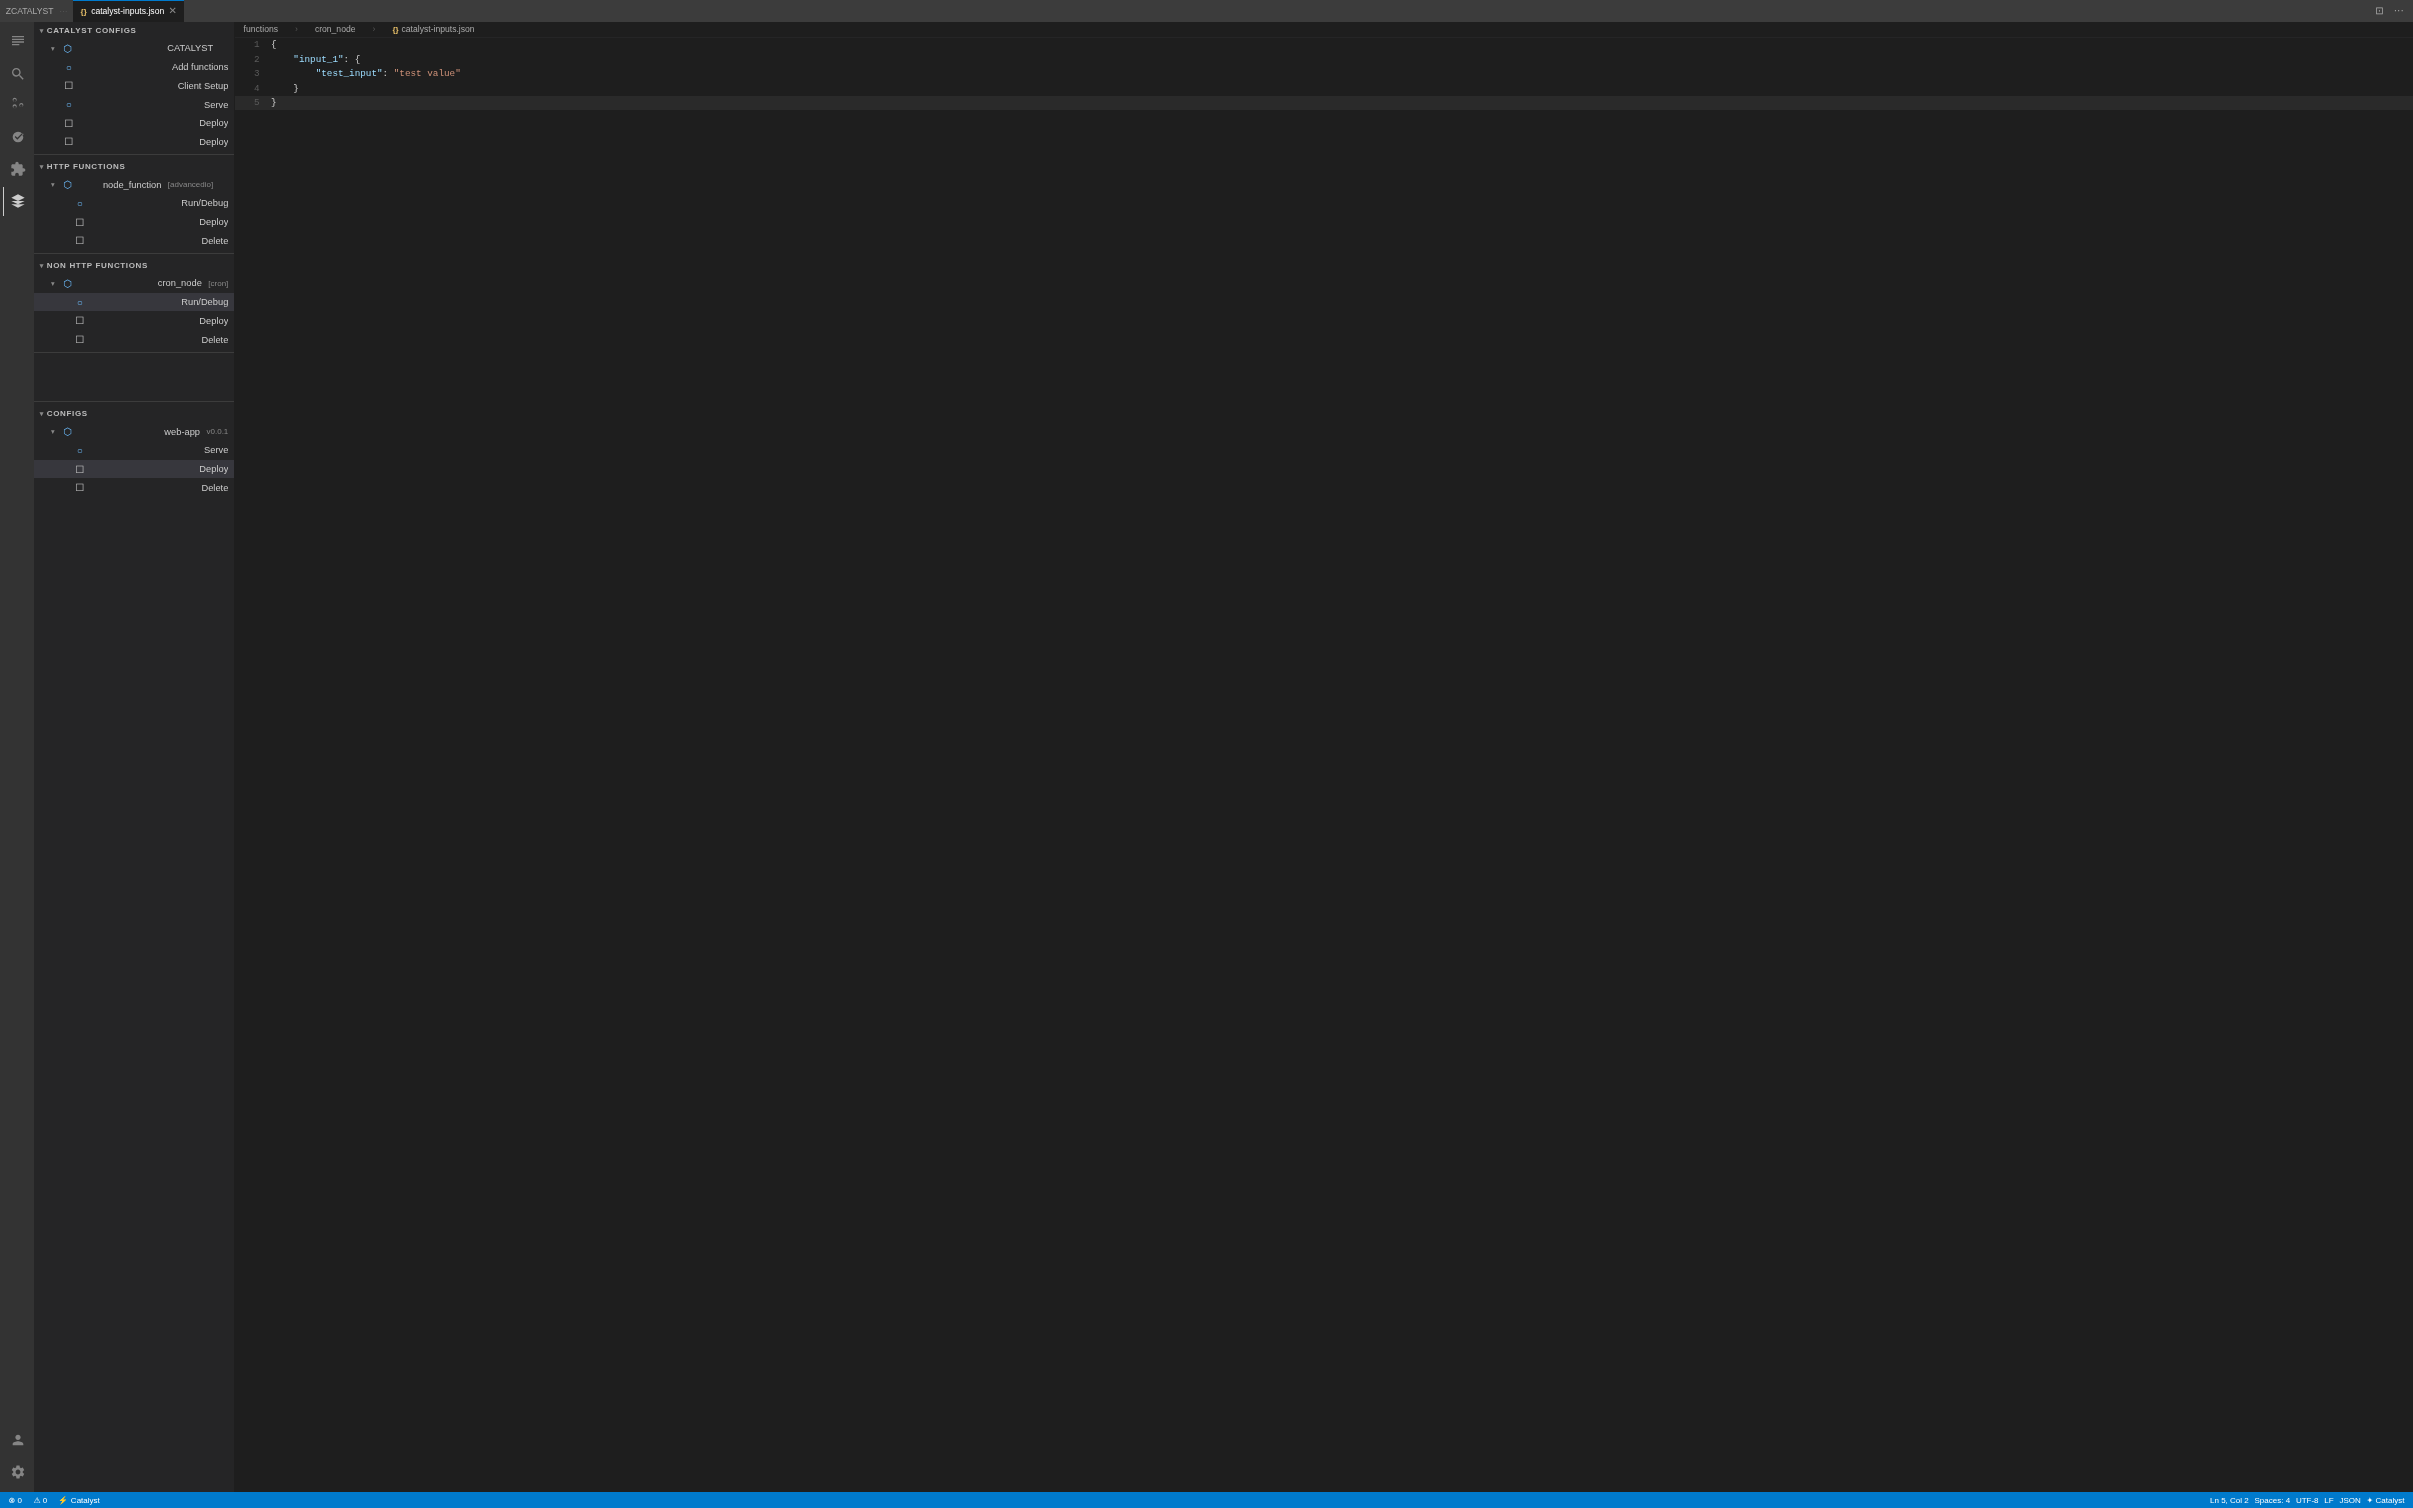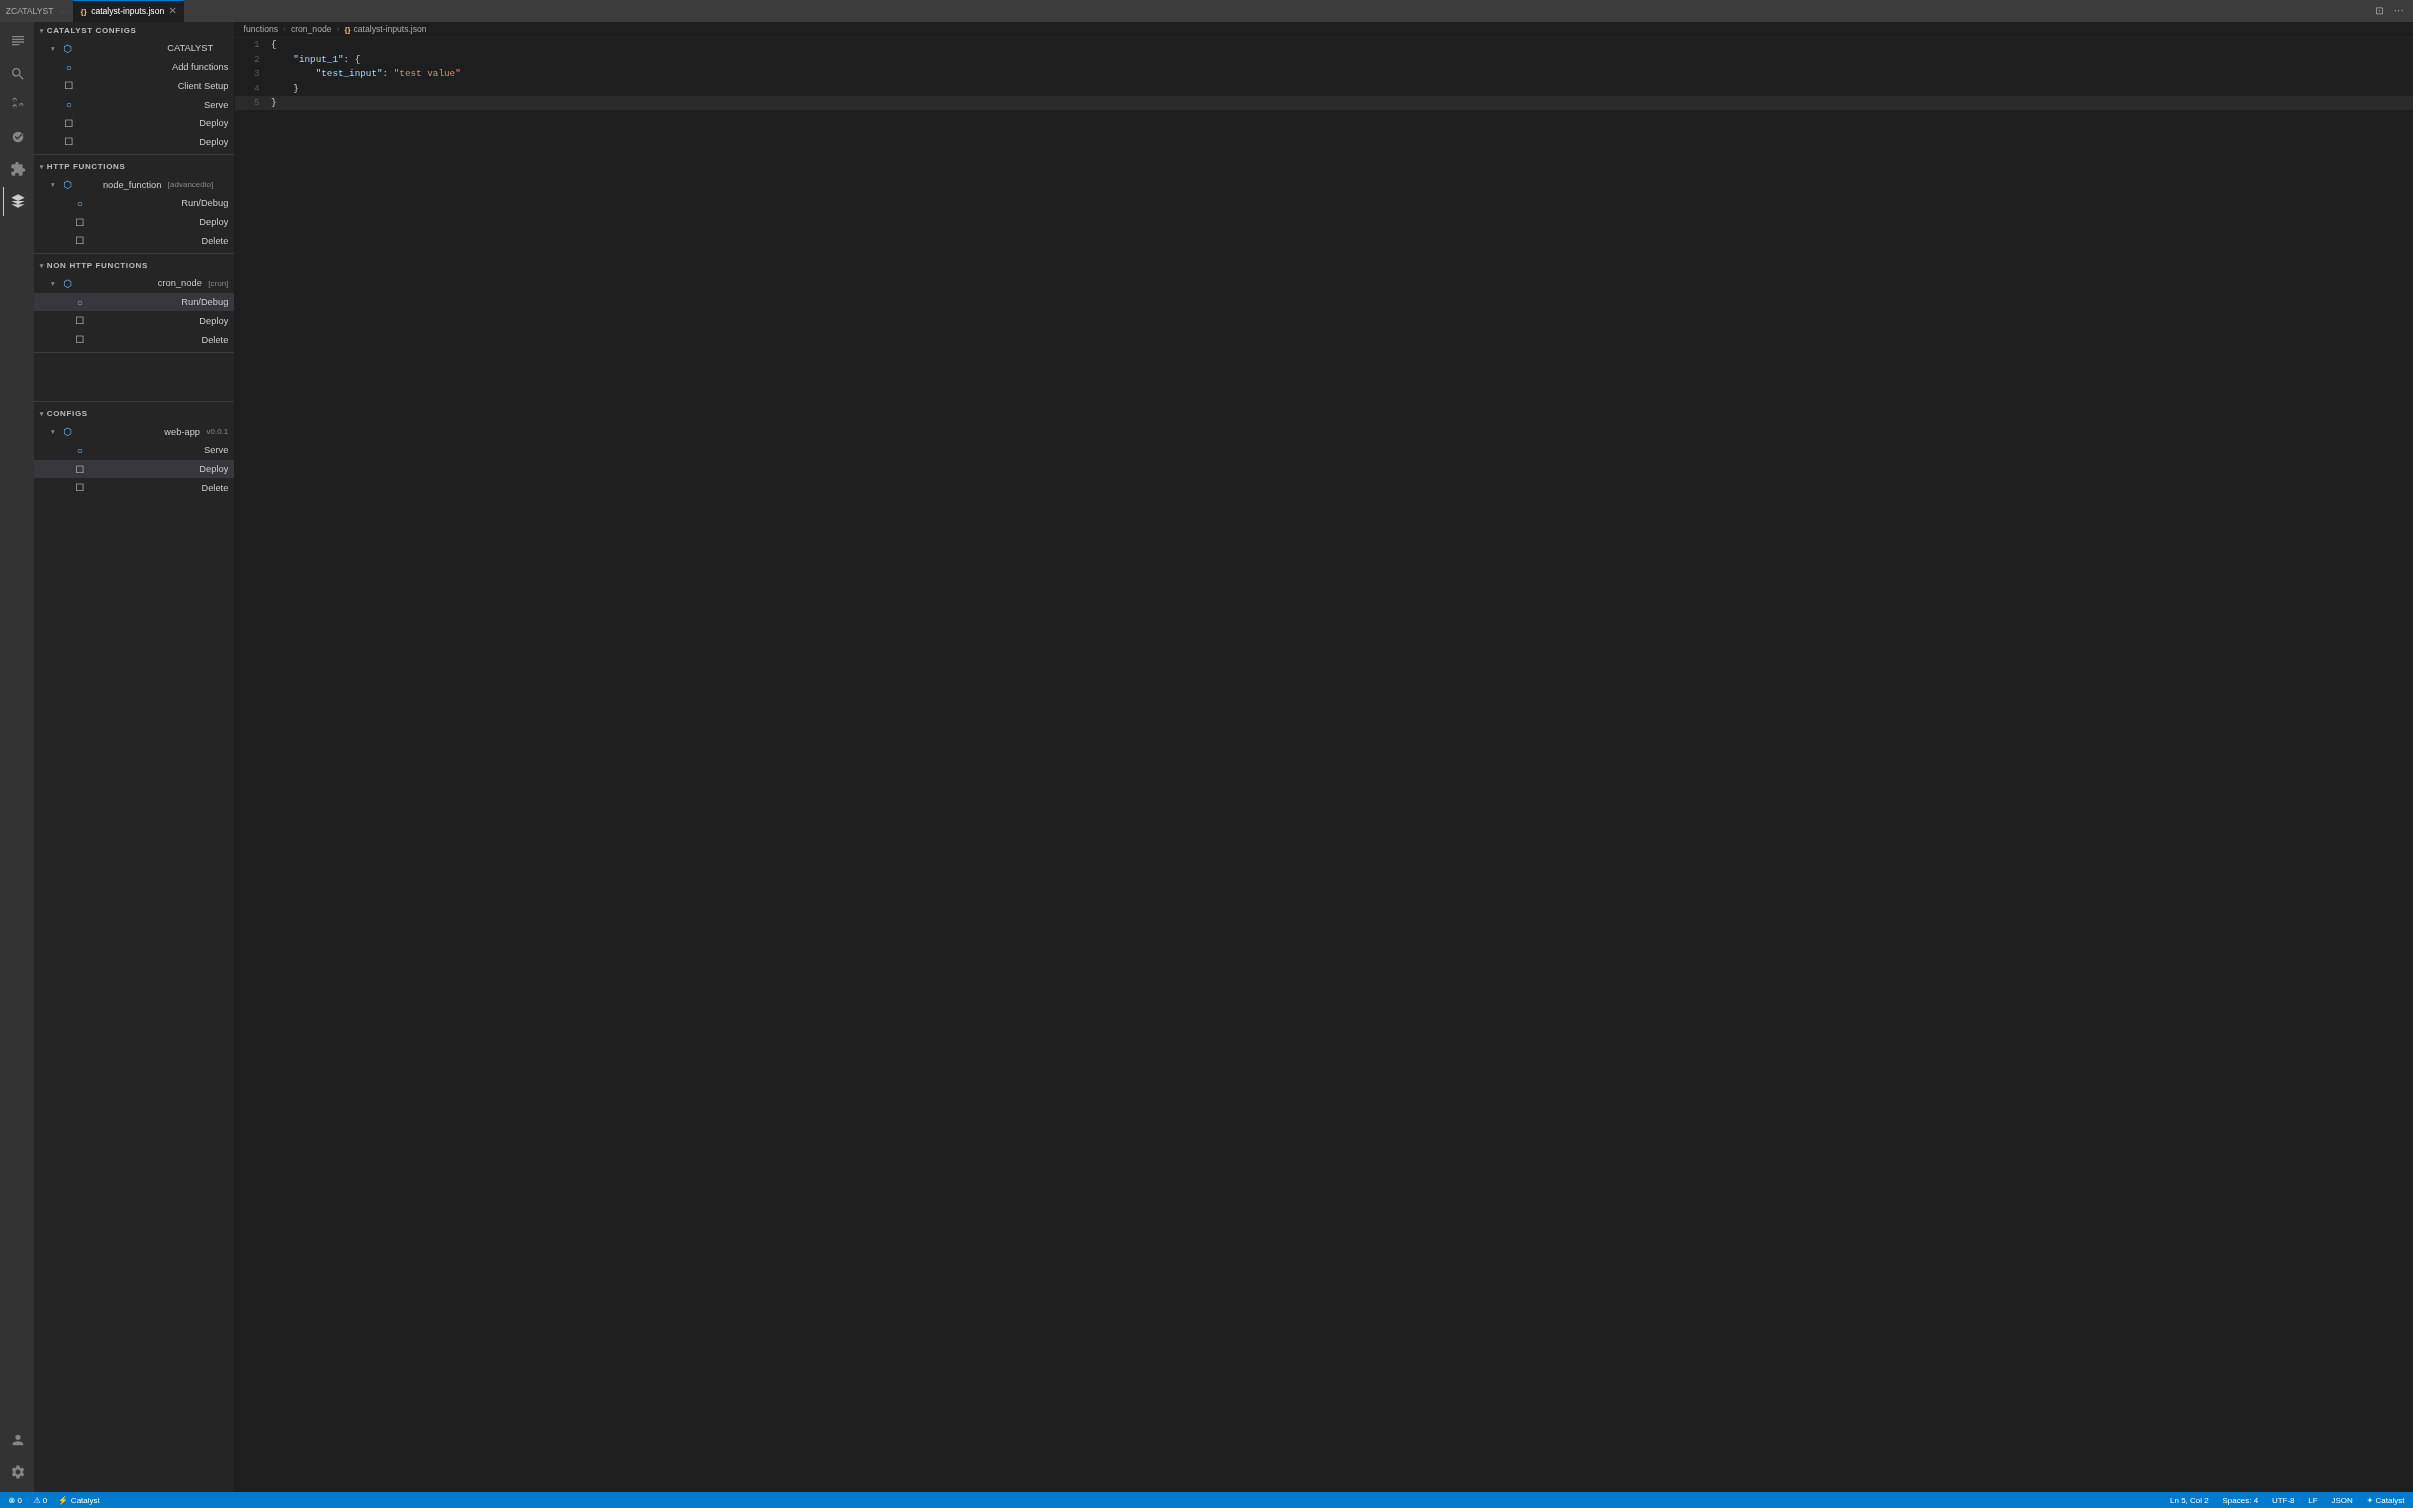--- a/index.html
+++ b/index.html
@@ -210,21 +210,21 @@
 
     
     .breadcrumb {
       display: flex;
       align-items: center;
       padding: 2.9px 8.6px;
       font-size: 8.6px;
       color: #aaa;
       background: #1e1e1e;
       border-bottom: 0.7px solid #252526;
-      gap: 5px;
+      gap: 17px;
       flex-shrink: 0;
     }
     .breadcrumb-sep { color: #555; }
 
     
     .code-editor {
       flex: 1;
       overflow: auto;
       padding: 0;
       background: #1e1e1e;
@@ -270,21 +270,21 @@
       display: flex;
       align-items: center;
       gap: 2.2px;
       padding: 0 2.9px;
       height: 16px;
       cursor: pointer;
     }
     .status-right {
       margin-left: auto;
       display: flex;
-      gap: 8px;
+      gap: 0;
     }
 
     
     .code-editor::-webkit-scrollbar { width: 8.6px; height: 8.6px; }
     .code-editor::-webkit-scrollbar-thumb { background: #424242; }
     .code-editor::-webkit-scrollbar-track { background: #1e1e1e; }
 
     
     .cursor-line {
       background: #2a2a2a;

